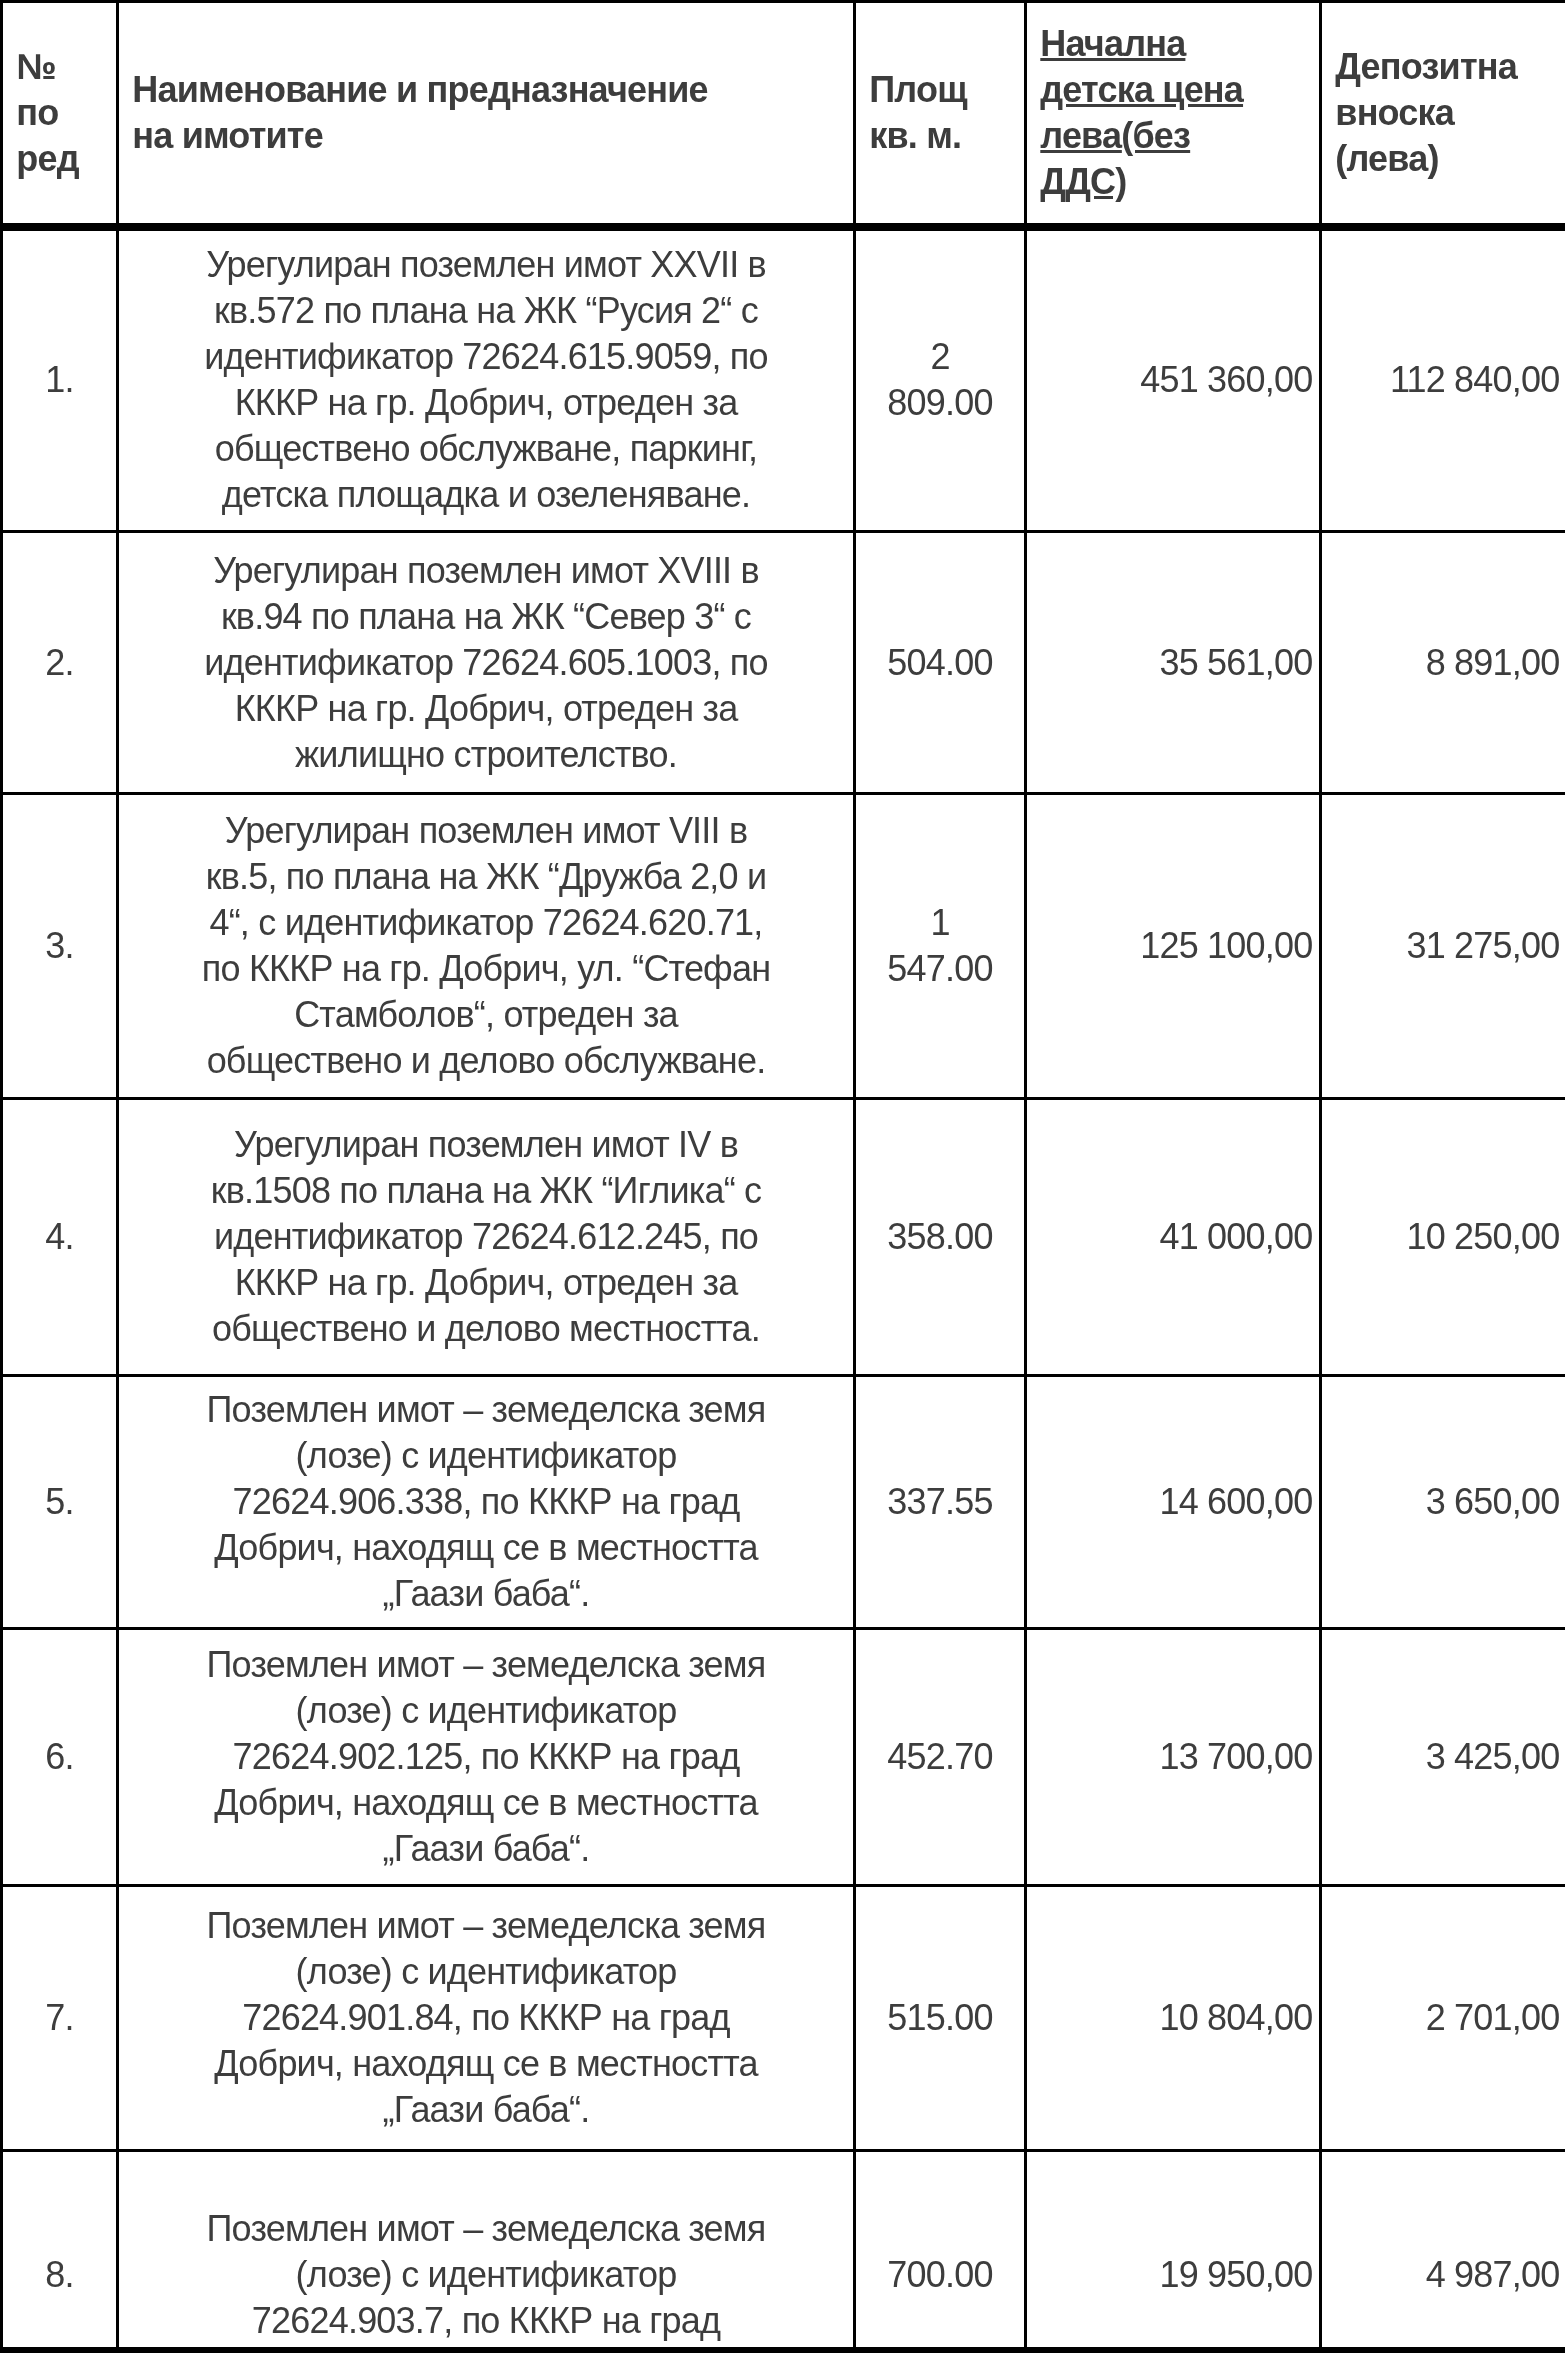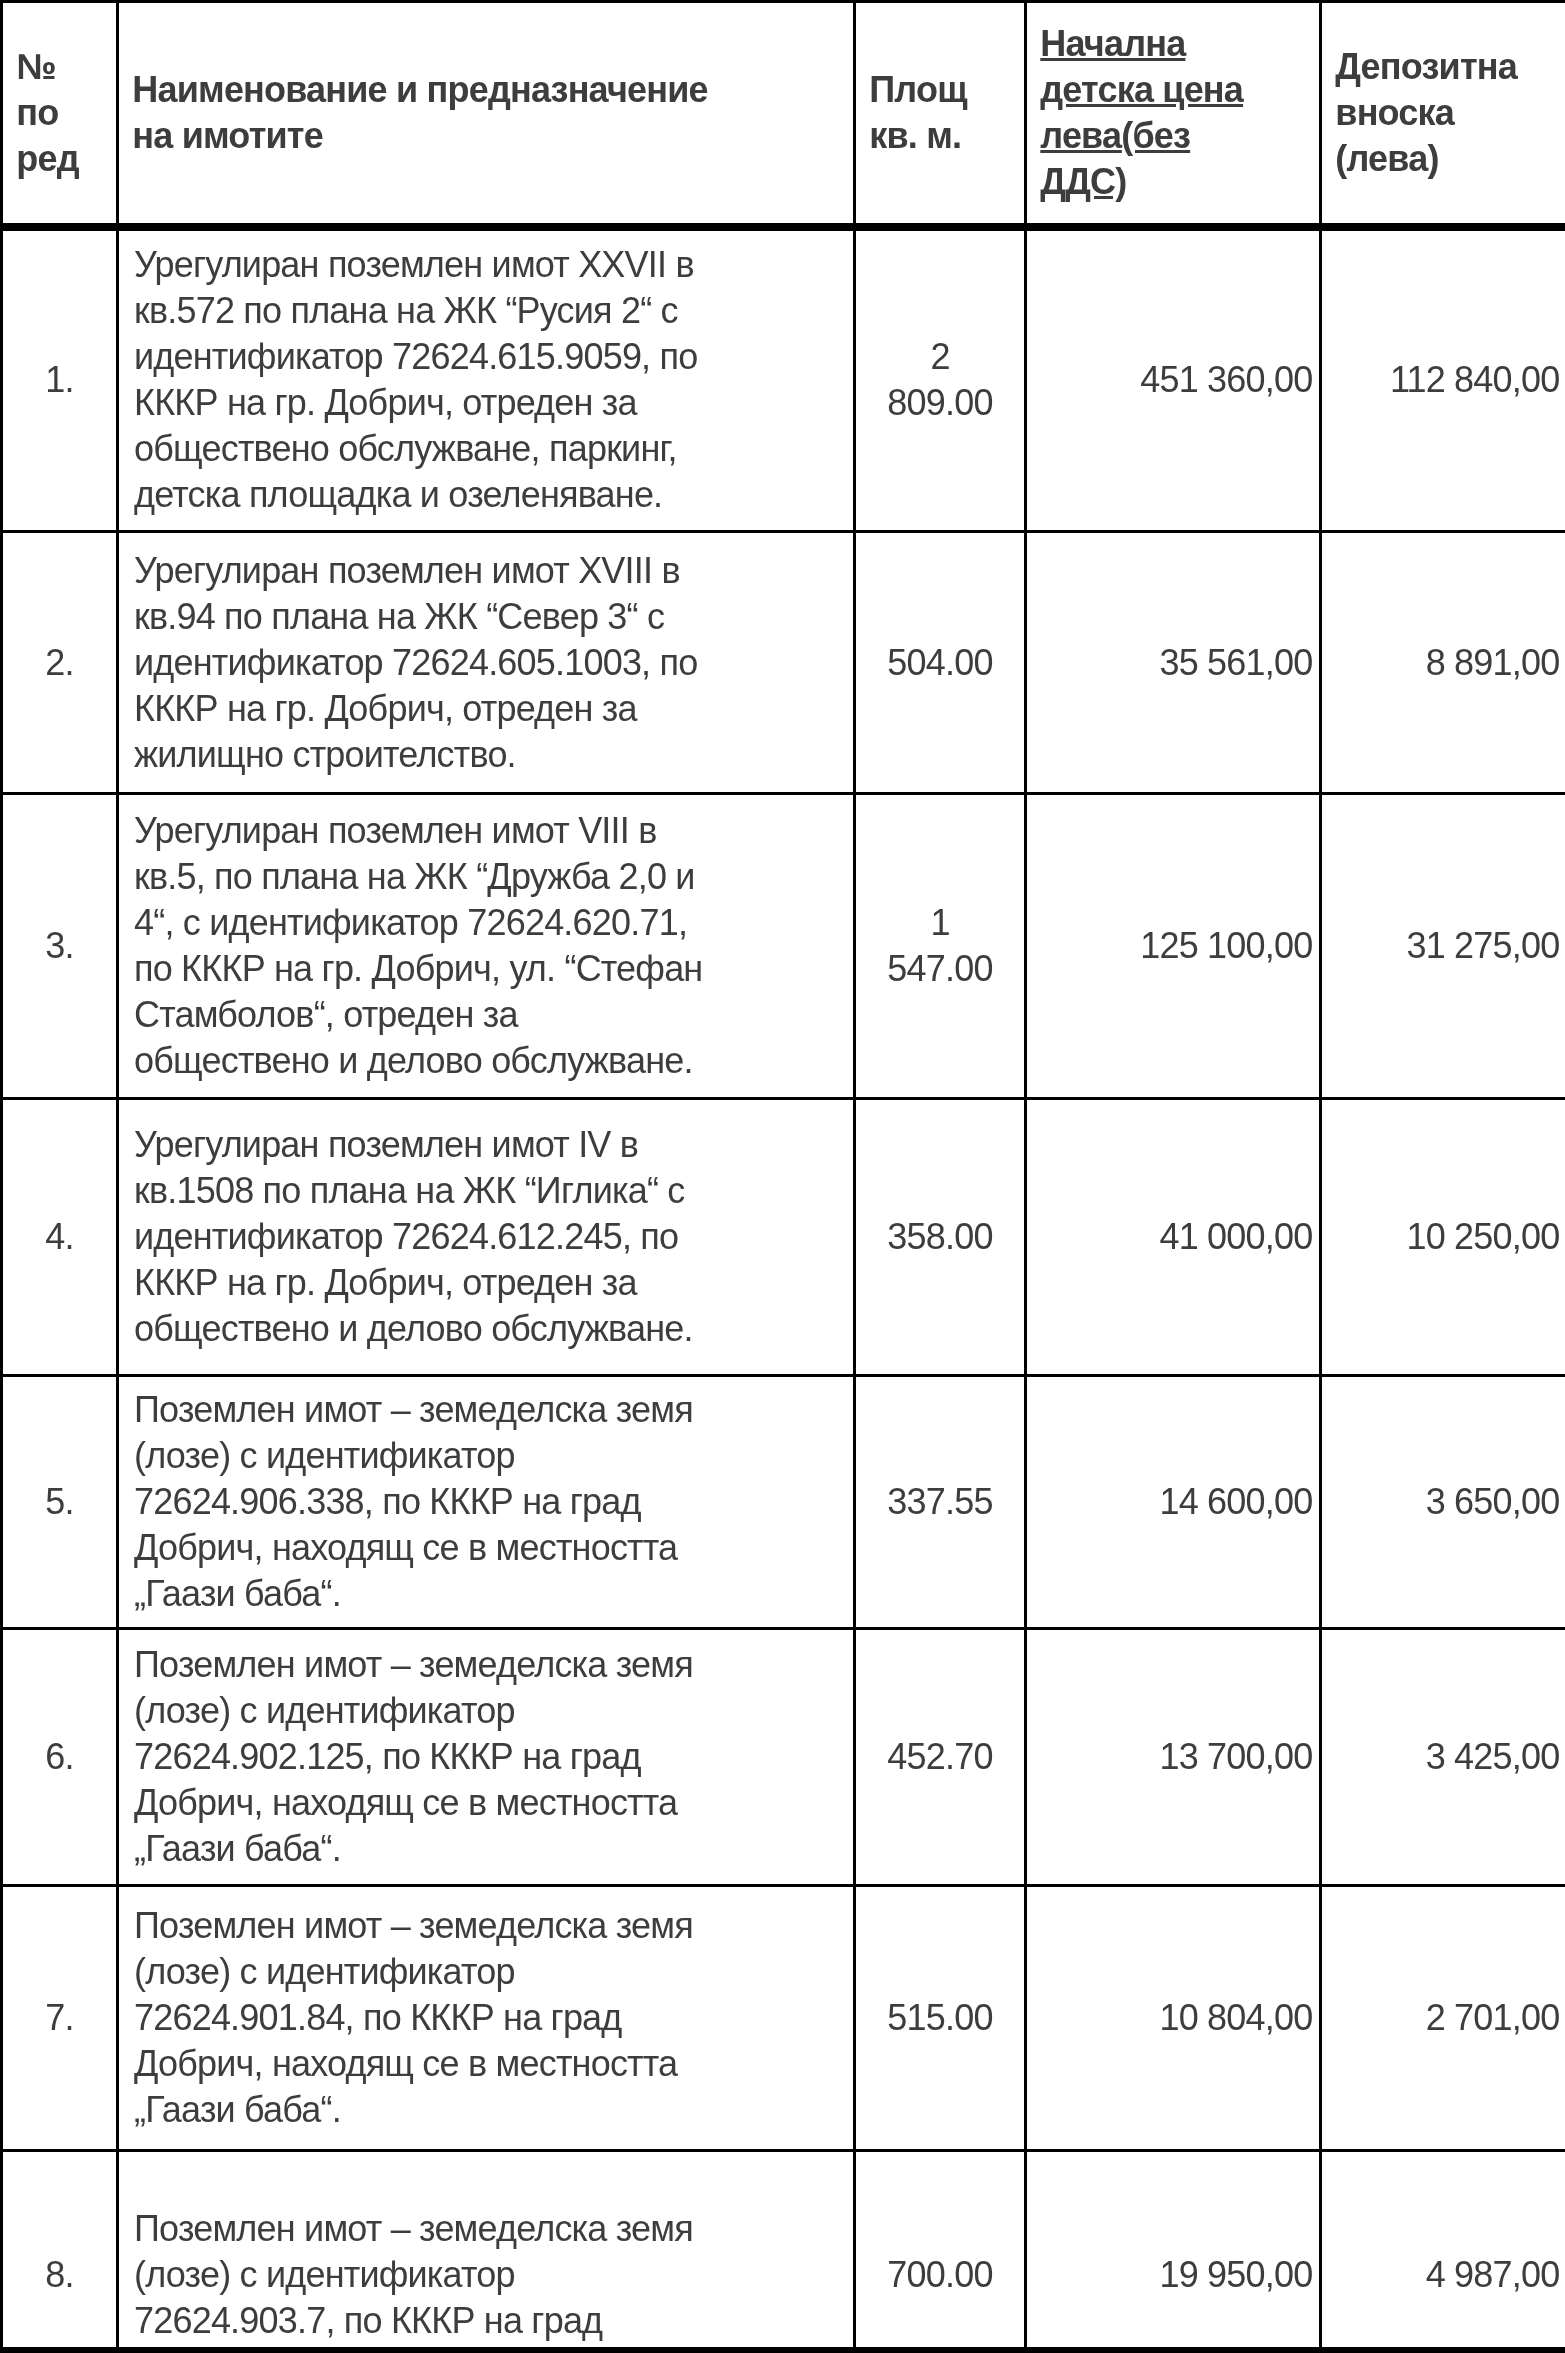--- a/index.html
+++ b/index.html
@@ -43,21 +43,21 @@
   .h-price-lines div { text-align: left; }
   .h-price-justify {
     display: flex;
     justify-content: flex-start;
   }
   td.cell-num {
     text-align: center;
     white-space: pre-line;
   }
   td.cell-name {
-    text-align: left;
+    text-align: center;
     white-space: pre-line;
   }
   td.cell-area {
     text-align: center;
     white-space: pre-line;
     padding: 10px 6.6px;
   }
   td.cell-price, td.cell-deposit {
     text-align: right;
     white-space: nowrap;
@@ -146,21 +146,21 @@
 547.00</td>
         <td class="cell-price">125 100,00</td>
         <td class="cell-deposit">31 275,00</td>
       </tr>
       <tr style="height:277px;">
         <td class="cell-num">4.</td>
         <td class="cell-name">Урегулиран поземлен имот IV в
 кв.1508 по плана на ЖК “Иглика“ с
 идентификатор 72624.612.245, по
 КККР на гр. Добрич, отреден за
-обществено и делово обслужване.</td>
+обществено и делово местността.</td>
         <td class="cell-area">358.00</td>
         <td class="cell-price">41 000,00</td>
         <td class="cell-deposit">10 250,00</td>
       </tr>
       <tr style="height:252px;">
         <td class="cell-num">5.</td>
         <td class="cell-name">Поземлен имот – земеделска земя
 (лозе) с идентификатор
 72624.906.338, по КККР на град
 Добрич, находящ се в местността

